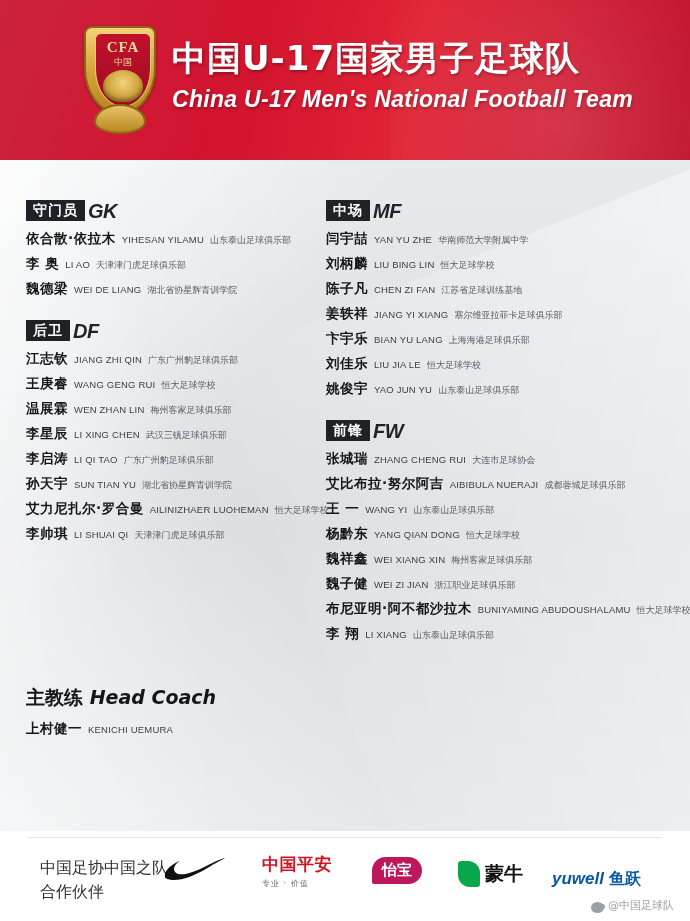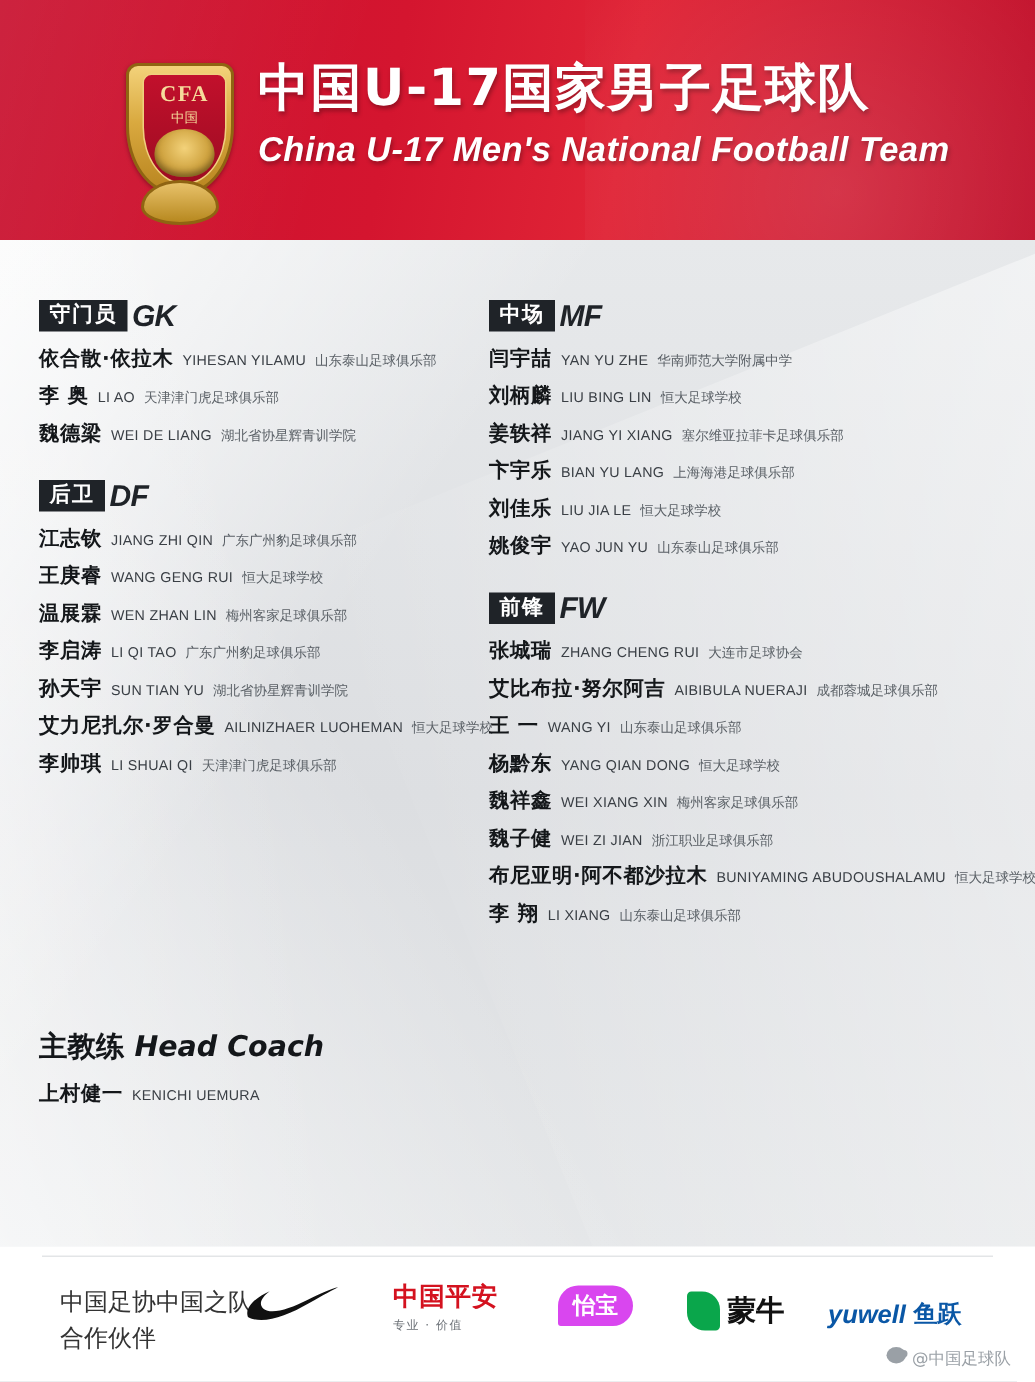--- a/index.html
+++ b/index.html
@@ -21,21 +21,21 @@
   .header:before{
     content:"";position:absolute;top:-60px;left:-40px;width:420px;height:300px;
     background:linear-gradient(120deg,rgba(255,255,255,.10),rgba(255,255,255,0) 60%);
     transform:rotate(-12deg);
   }
   .header:after{
     content:"";position:absolute;right:-120px;top:-100px;width:420px;height:380px;
     background:radial-gradient(circle at 40% 60%,rgba(255,255,255,.12),rgba(255,255,255,0) 65%);
   }
   .crest{
-    position:absolute;left:80px;top:26px;width:76px;height:104px;margin-top:16px;
+    position:absolute;left:80px;top:26px;width:76px;height:104px;
   }
   .crest-shield{
     position:absolute;left:4px;top:0;width:68px;height:84px;
     background:linear-gradient(180deg,#f3d27a 0%,#d9a93f 45%,#b8841f 100%);
     border-radius:8px 8px 34px 34px/8px 8px 46px 46px;
     border:2px solid #8f6412;
     box-shadow:0 1px 3px rgba(0,0,0,.35);
   }
   .crest-inner{
     position:absolute;left:9px;top:5px;width:54px;height:72px;
@@ -156,30 +156,30 @@
     position:absolute;left:40px;top:26px;font-size:16px;color:#333;line-height:1.5;
     font-family:Liberation Mono, monospace;
   }
   .logo{position:absolute;top:22px;height:34px;display:flex;align-items:center;}
   .logo-nike{left:160px;}
   .swoosh{width:66px;height:24px;}
   .logo-pingan{left:262px;flex-direction:column;align-items:flex-start;}
   .pingan-zh{color:#d4121f;font-size:17px;font-weight:bold;letter-spacing:.5px;font-family:"DejaVu Sans","Liberation Sans",sans-serif;}
   .pingan-sub{color:#6b7076;font-size:8px;letter-spacing:1px;margin-top:2px;font-family:"DejaVu Sans","Liberation Sans",sans-serif;}
   .logo-yibao{left:372px;}
-  .yibao-box{background:#d946ef;color:#fff;font-size:15px;font-weight:bold;padding:4px 10px;border-radius:14px 14px 14px 2px;font-family:Liberation Sans, sans-serif;}
+  .yibao-box{background:#be185d;color:#fff;font-size:15px;font-weight:bold;padding:4px 10px;border-radius:14px 14px 14px 2px;font-family:Liberation Sans, sans-serif;}
   .logo-mengniu{left:458px;align-items:flex-end;}
   .mn-mark{width:22px;height:26px;background:#0aa64b;border-radius:3px 12px 3px 12px;margin-right:5px;}
   .mn-zh{color:#111;font-size:19px;font-weight:bold;font-family:"DejaVu Sans","Liberation Sans",sans-serif;}
-  .logo-yuwell{left:552px;align-items:flex-end;}
+  .logo-yuwell{left:552px;align-items:flex-start;margin-top:16px;}
   .yw-en{color:#0a57a6;font-size:17px;font-weight:bold;font-style:italic;margin-right:5px;}
   .yw-zh{color:#0a57a6;font-size:16px;font-weight:bold;font-family:"DejaVu Sans","Liberation Sans",sans-serif;}
 
   .watermark{
-    position:absolute;right:16px;bottom:8px;display:flex;align-items:flex-start;gap:4px;
+    position:absolute;right:16px;bottom:8px;display:flex;align-items:flex-end;gap:4px;
     color:#9aa0a6;font-size:11px;font-family:"DejaVu Sans","Liberation Sans",sans-serif;
   }
   .wb-eye{
     width:13px;height:11px;border-radius:50%;
     background:#9aa0a6;position:relative;
   }
   .wb-eye:after{content:"";position:absolute;left:9px;top:2px;width:5px;height:5px;border-radius:50%;background:#9aa0a6;}
 </style>
 </head>
 <body>
@@ -241,20 +241,25 @@
           <span class="p-zh">王庚睿</span>
           <span class="p-en">WANG GENG RUI</span>
           <span class="p-club">恒大足球学校</span>
         </div>
         <div class="player">
           <span class="p-zh">温展霖</span>
           <span class="p-en">WEN ZHAN LIN</span>
           <span class="p-club">梅州客家足球俱乐部</span>
         </div>
         <div class="player">
+          <span class="p-zh">李星辰</span>
+          <span class="p-en">LI XING CHEN</span>
+          <span class="p-club">武汉三镇足球俱乐部</span>
+        </div>
+        <div class="player">
           <span class="p-zh">李启涛</span>
           <span class="p-en">LI QI TAO</span>
           <span class="p-club">广东广州豹足球俱乐部</span>
         </div>
         <div class="player">
           <span class="p-zh">孙天宇</span>
           <span class="p-en">SUN TIAN YU</span>
           <span class="p-club">湖北省协星辉青训学院</span>
         </div>
         <div class="player">
@@ -282,20 +287,25 @@
           <span class="p-zh">闫宇喆</span>
           <span class="p-en">YAN YU ZHE</span>
           <span class="p-club">华南师范大学附属中学</span>
         </div>
         <div class="player">
           <span class="p-zh">刘柄麟</span>
           <span class="p-en">LIU BING LIN</span>
           <span class="p-club">恒大足球学校</span>
         </div>
         <div class="player">
+          <span class="p-zh">陈子凡</span>
+          <span class="p-en">CHEN ZI FAN</span>
+          <span class="p-club">江苏省足球训练基地</span>
+        </div>
+        <div class="player">
           <span class="p-zh">姜轶祥</span>
           <span class="p-en">JIANG YI XIANG</span>
           <span class="p-club">塞尔维亚拉菲卡足球俱乐部</span>
         </div>
         <div class="player">
           <span class="p-zh">卞宇乐</span>
           <span class="p-en">BIAN YU LANG</span>
           <span class="p-club">上海海港足球俱乐部</span>
         </div>
         <div class="player">

